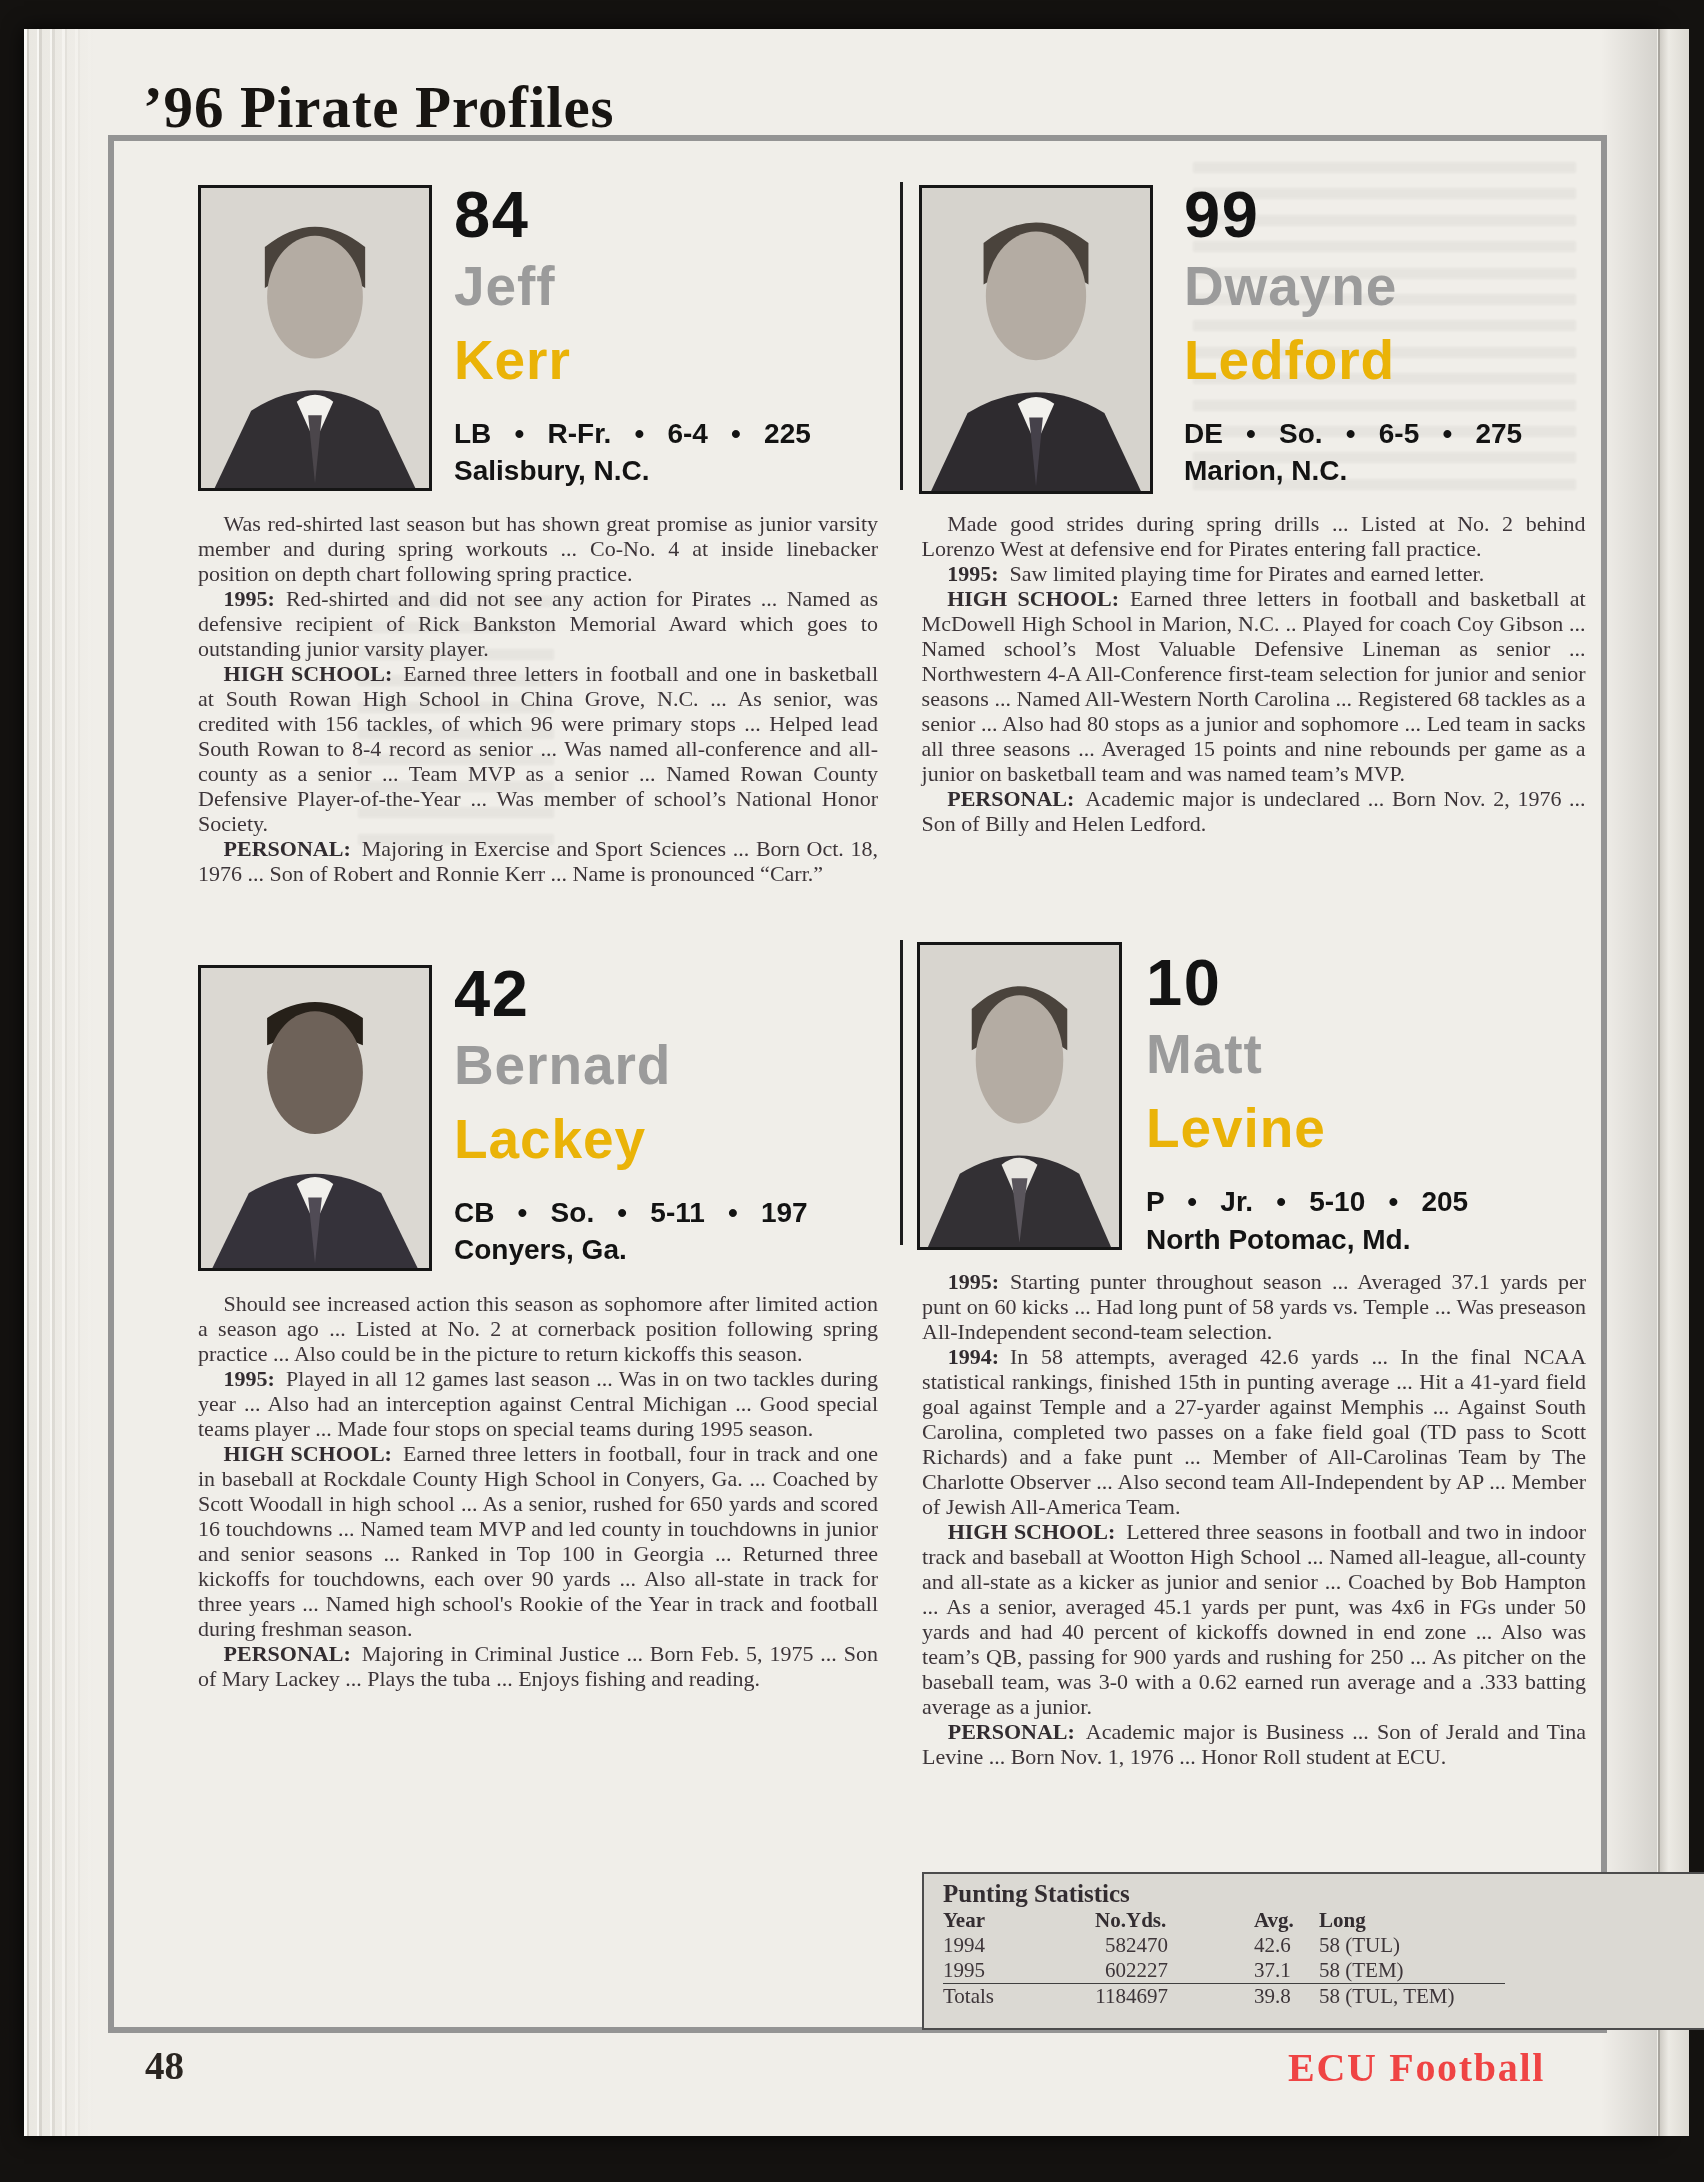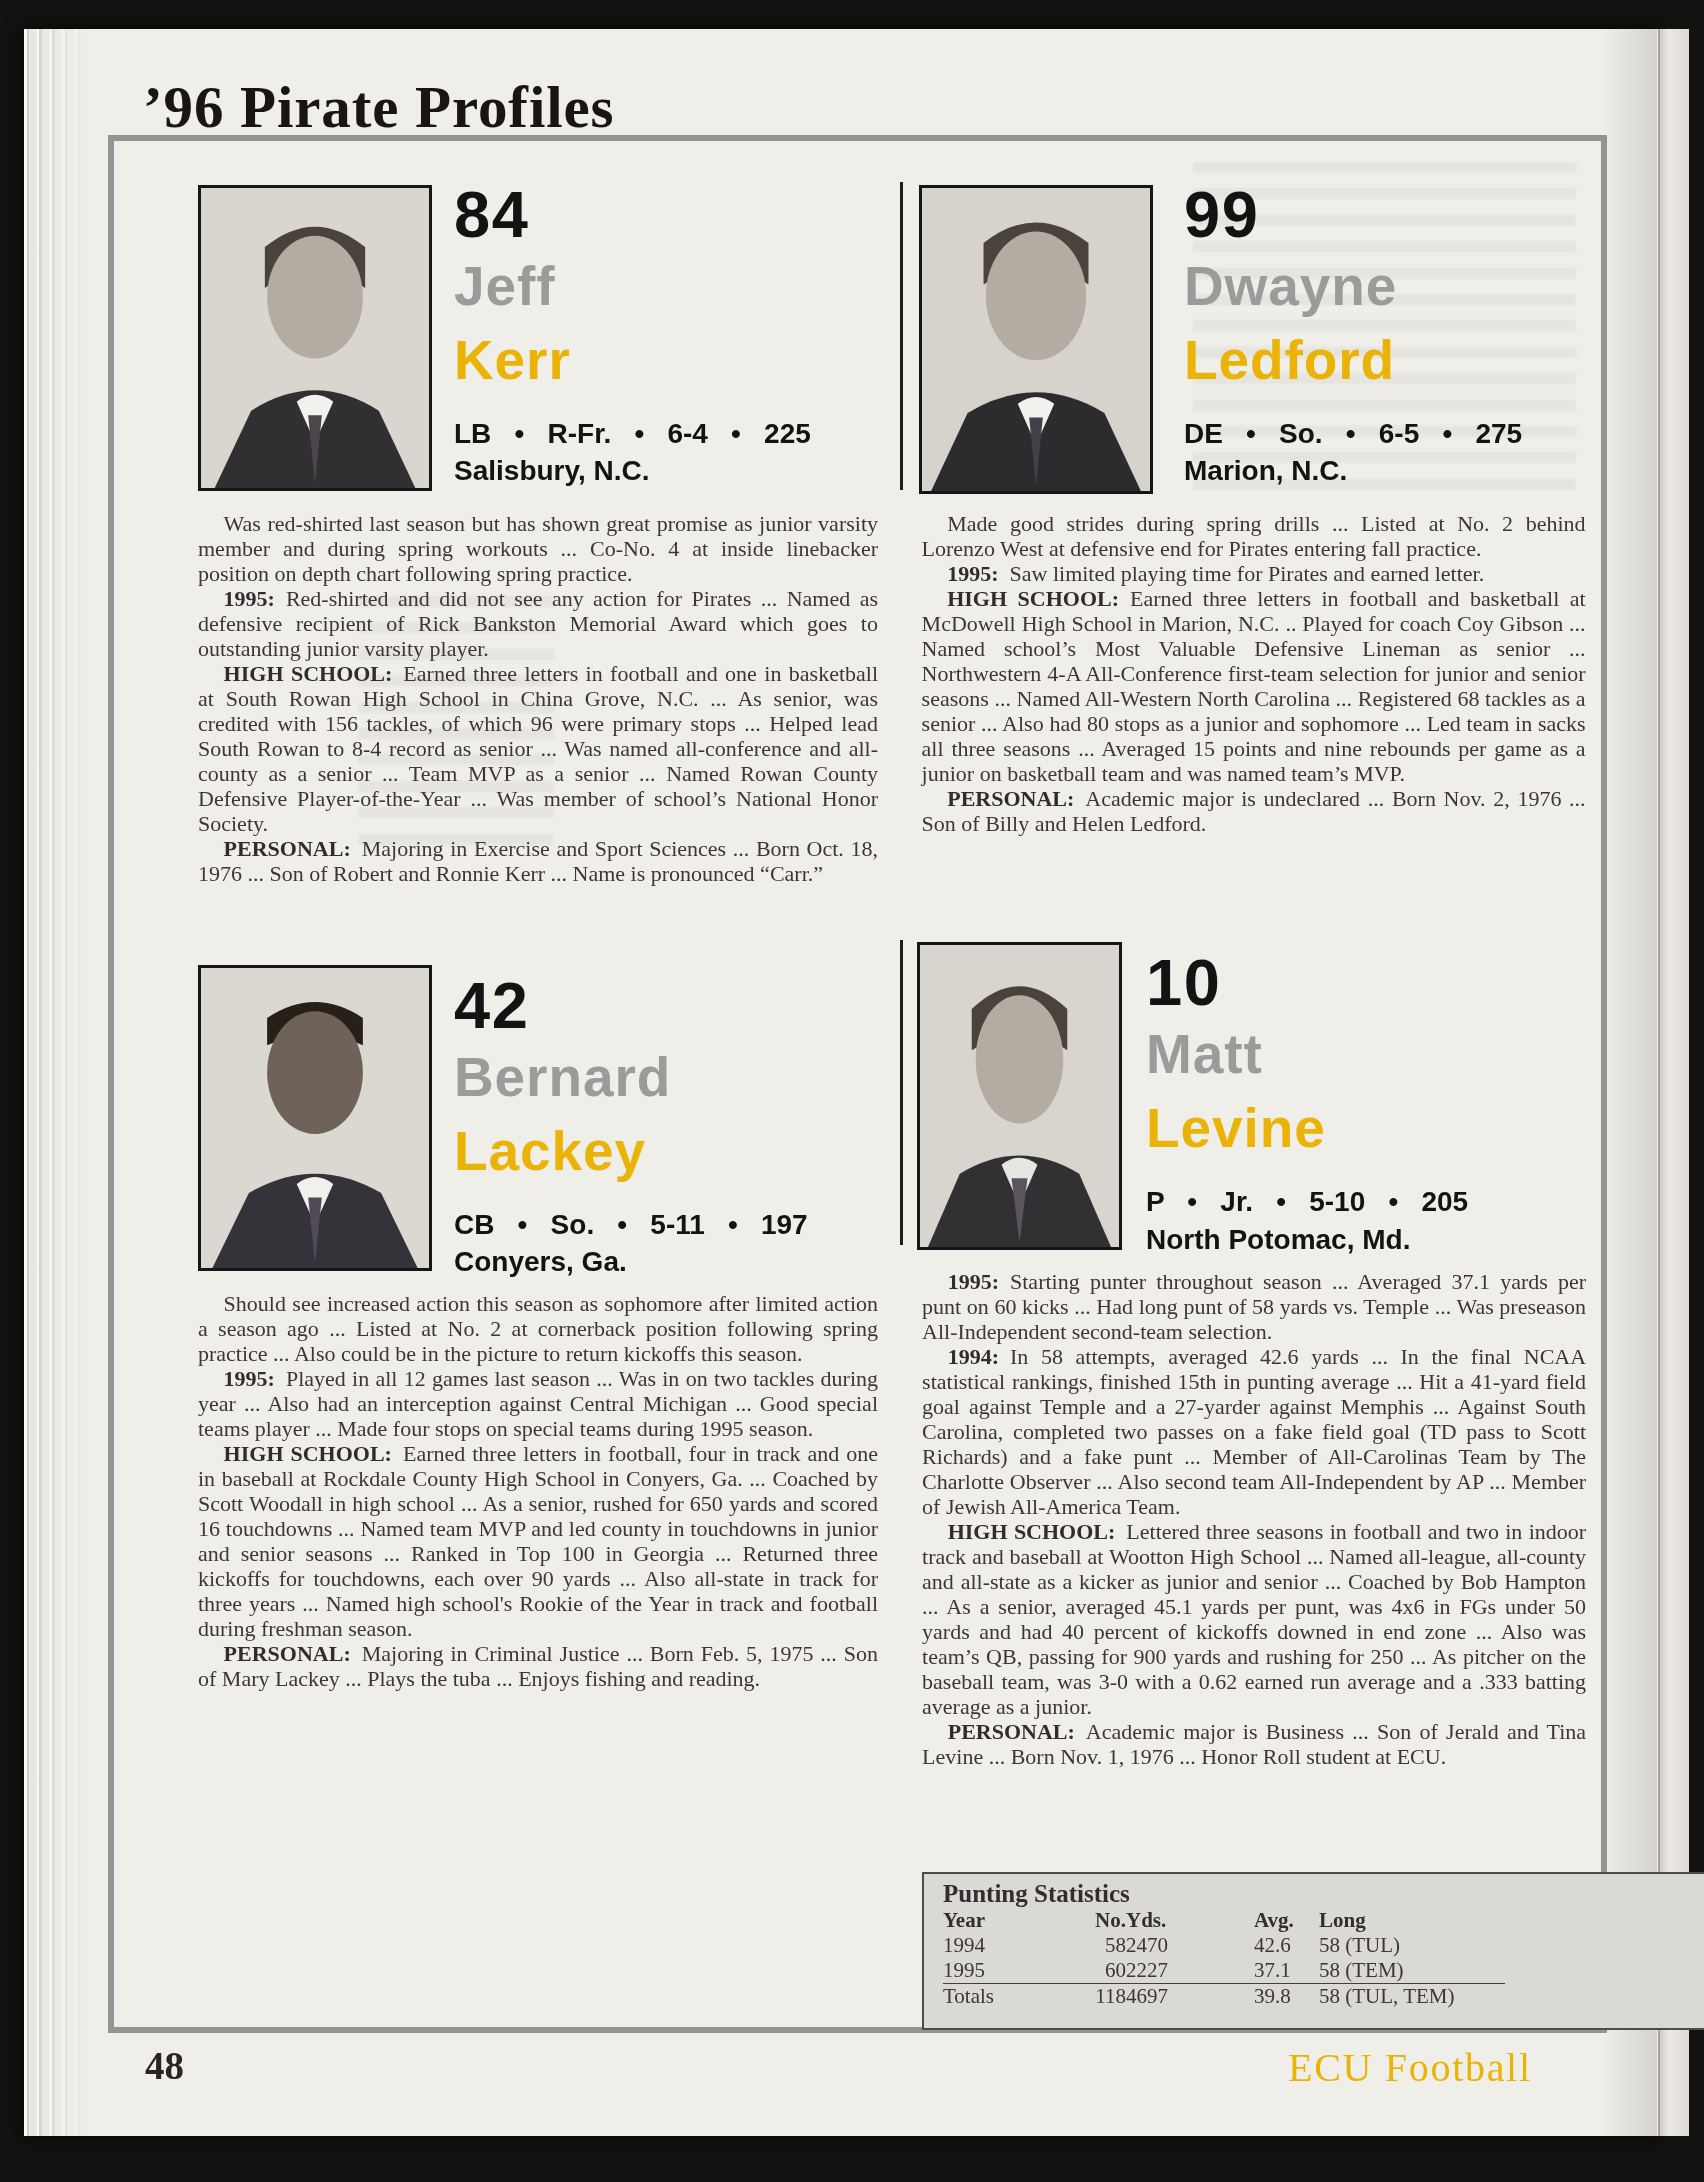--- a/index.html
+++ b/index.html
@@ -47,22 +47,22 @@
   #stats-box table{border-collapse:collapse;margin-top:1.7px;width:562px;font-size:21px;line-height:25px;color:#3d3539;}
   #stats-box th{text-align:left;font-weight:bold;padding:0;color:#332d31;}
   #stats-box td{padding:0;}
   #stats-box th:nth-child(1),#stats-box td:nth-child(1){width:106px;}
   #stats-box th:nth-child(2),#stats-box td:nth-child(2){width:77px;text-align:right;}
   #stats-box th:nth-child(3),#stats-box td:nth-child(3){width:128px;}
   #stats-box th:nth-child(4),#stats-box td:nth-child(4){width:65px;}
   #stats-box tfoot td{border-top:1.7px solid #3f3f3f;}
   
   #page-number{position:absolute;left:145px;top:2043px;font-size:39px;font-weight:bold;color:#2a2521;}
-  #footer-brand{position:absolute;left:1288px;top:2044px;font-size:40px;font-weight:normal;
-                letter-spacing:1.7px;color:#eab308;white-space:nowrap;}
+  #footer-brand{position:absolute;left:1288px;top:2044px;font-size:40px;font-weight:bold;
+                letter-spacing:1.7px;color:#ef4444;white-space:nowrap;}
   
   .tone-a .skin{fill:#b4aca3;} .tone-a .hair{fill:#4a433c;}
   .tone-b .skin{fill:#6e6259;} .tone-b .hair{fill:#262019;}
 </style>
 </head>
 <body>
 
 <div id="canvas">
 
   <div id="page"></div>
@@ -136,21 +136,21 @@
     <div class="photo tone-b" style="left:0;top:4.3px;width:228px;height:300px;">
       <svg viewBox="0 0 100 132" preserveAspectRatio="none" aria-hidden="true">
         <rect width="100" height="132" fill="#dbd8d2"></rect>
         <path class="hair" d="M29 22 Q50 8 71 22 L71 34 Q50 24 29 34 Z"></path>
         <ellipse class="skin" cx="50" cy="46" rx="21" ry="27"></ellipse>
         <path d="M5 132 L21 99 Q50 82 79 99 L95 132 Z" fill="#35323a"></path>
         <path d="M42 95 L50 113 L58 95 Q50 89 42 95Z" fill="#f1f0ec"></path>
         <path d="M47 101 L50 130 L53 101 Z" fill="#504b55"></path>
       </svg>
     </div>
-    <div class="header" style="left:256px;top:12px;right:0;">
+    <div class="header" style="left:256px;top:0;right:0;">
       <div class="num">42</div>
       <div class="first">Bernard</div>
       <div class="last">Lackey</div>
       <div class="stats">CB • So. • 5-11 • 197</div>
       <div class="home">Conyers, Ga.</div>
     </div>
     <div class="body" style="left:0;top:330px;width:680px;">
         <p>Should see increased action this season as sophomore after limited action a season ago ... Listed at No. 2 at cornerback position following spring practice ... Also could be in the picture to return kickoffs this season.</p>
         <p><b>1995: </b>Played in all 12 games last season ... Was in on two tackles during year ... Also had an interception against Central Michigan ... Good special teams player ... Made four stops on special teams during 1995 season.</p>
         <p><b>HIGH SCHOOL: </b>Earned three letters in football, four in track and one in baseball at Rockdale County High School in Conyers, Ga. ... Coached by Scott Woodall in high school ... As a senior, rushed for 650 yards and scored 16 touchdowns ... Named team MVP and led county in touchdowns in junior and senior seasons ... Ranked in Top 100 in Georgia ... Returned three kickoffs for touchdowns, each over 90 yards ... Also all-state in track for three years ... Named high school's Rookie of the Year in track and football during freshman season.</p>

